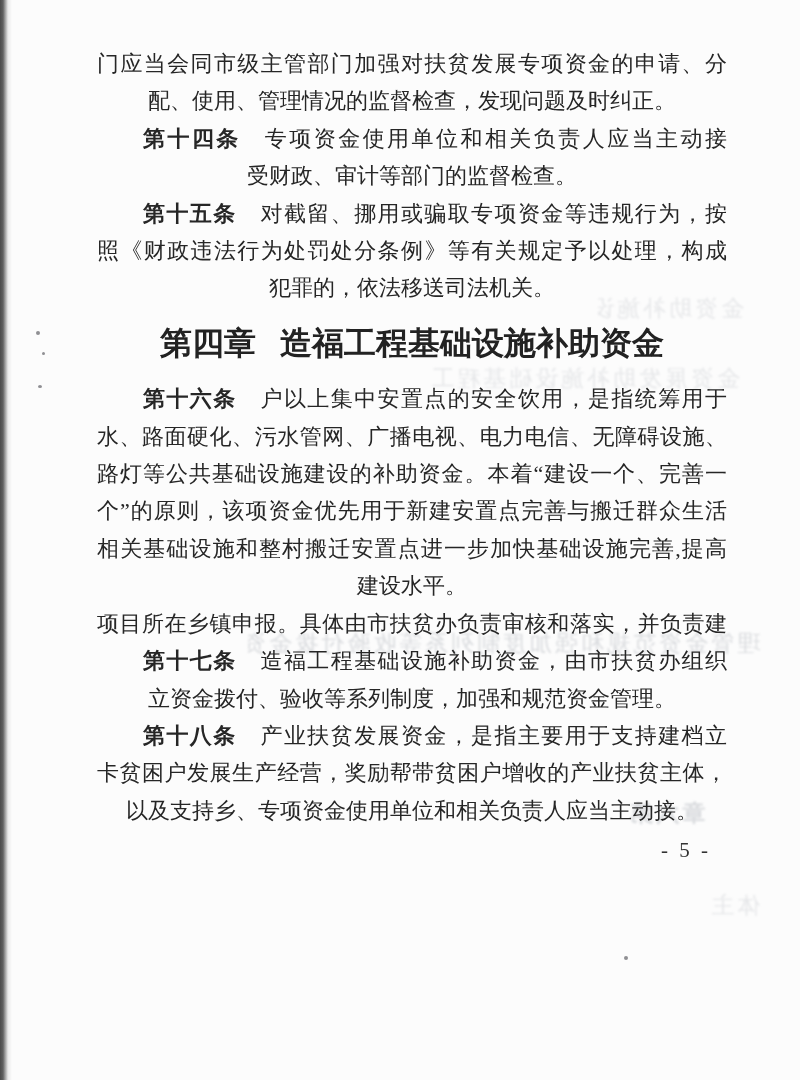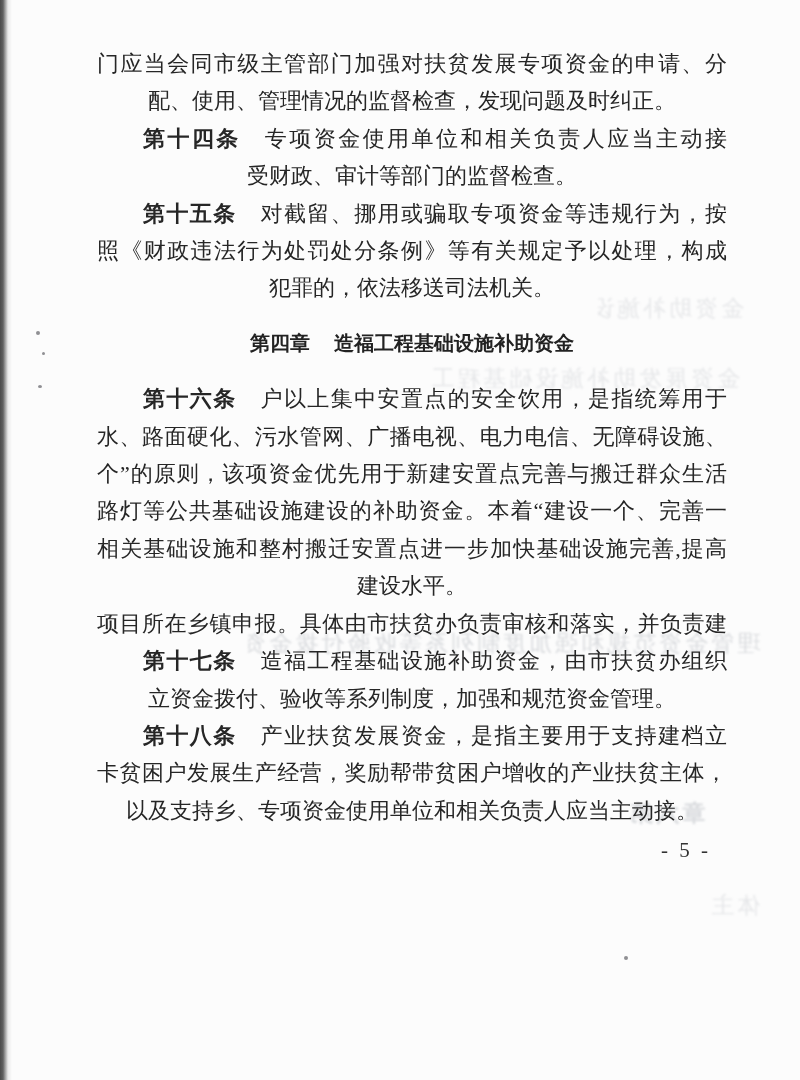--- a/index.html
+++ b/index.html
@@ -41,21 +41,21 @@
     text-align-last: justify;
   }
   .ln.ind { text-indent: 46px; }
   .art-label { font-weight: bold; margin-right: 24px; }
   .chap {
     margin: 18px 0;
     line-height: 37.4px;
     text-align: center;
     font-family: "Liberation Sans", "DejaVu Sans", sans-serif;
     font-weight: bold;
-    font-size: 20px;
+    font-size: 32px;
     color: #222;
   }
   .chap .chap-title { margin-left: 24px; }
   .pagenum {
     margin-top: 3px;
     text-align: right;
     padding-right: 16px;
     font-size: 21px;
     letter-spacing: 3px;
     color: #333;
@@ -109,22 +109,22 @@
     <p class="ln">受财政、审计等部门的监督检查。</p>
 
     <p class="ln fill ind"><span class="art-label">第十五条</span><span>对截留、挪用或骗取专项资金等违规行为，按</span></p>
     <p class="ln fill">照《财政违法行为处罚处分条例》等有关规定予以处理，构成</p>
     <p class="ln">犯罪的，依法移送司法机关。</p>
 
     <h2 class="chap"><span>第四章</span><span class="chap-title">造福工程基础设施补助资金</span></h2>
 
     <p class="ln fill ind"><span class="art-label">第十六条</span><span>户以上集中安置点的安全饮用，是指统筹用于</span></p>
     <p class="ln fill">水、路面硬化、污水管网、广播电视、电力电信、无障碍设施、</p>
+    <p class="ln fill">路灯等公共基础设施建设的补助资金。本着“建设一个、完善一</p>
     <p class="ln fill">个”的原则，该项资金优先用于新建安置点完善与搬迁群众生活</p>
-    <p class="ln fill">路灯等公共基础设施建设的补助资金。本着“建设一个、完善一</p>
     <p class="ln fill">相关基础设施和整村搬迁安置点进一步加快基础设施完善,提高</p>
     <p class="ln">建设水平。</p>
 
     <p class="ln fill">项目所在乡镇申报。具体由市扶贫办负责审核和落实，并负责建</p>
     <p class="ln fill ind"><span class="art-label">第十七条</span><span>造福工程基础设施补助资金，由市扶贫办组织</span></p>
     <p class="ln">立资金拨付、验收等系列制度，加强和规范资金管理。</p>
 
 
     <p class="ln fill ind"><span class="art-label">第十八条</span><span>产业扶贫发展资金，是指主要用于支持建档立</span></p>
     <p class="ln fill">卡贫困户发展生产经营，奖励帮带贫困户增收的产业扶贫主体，</p>

